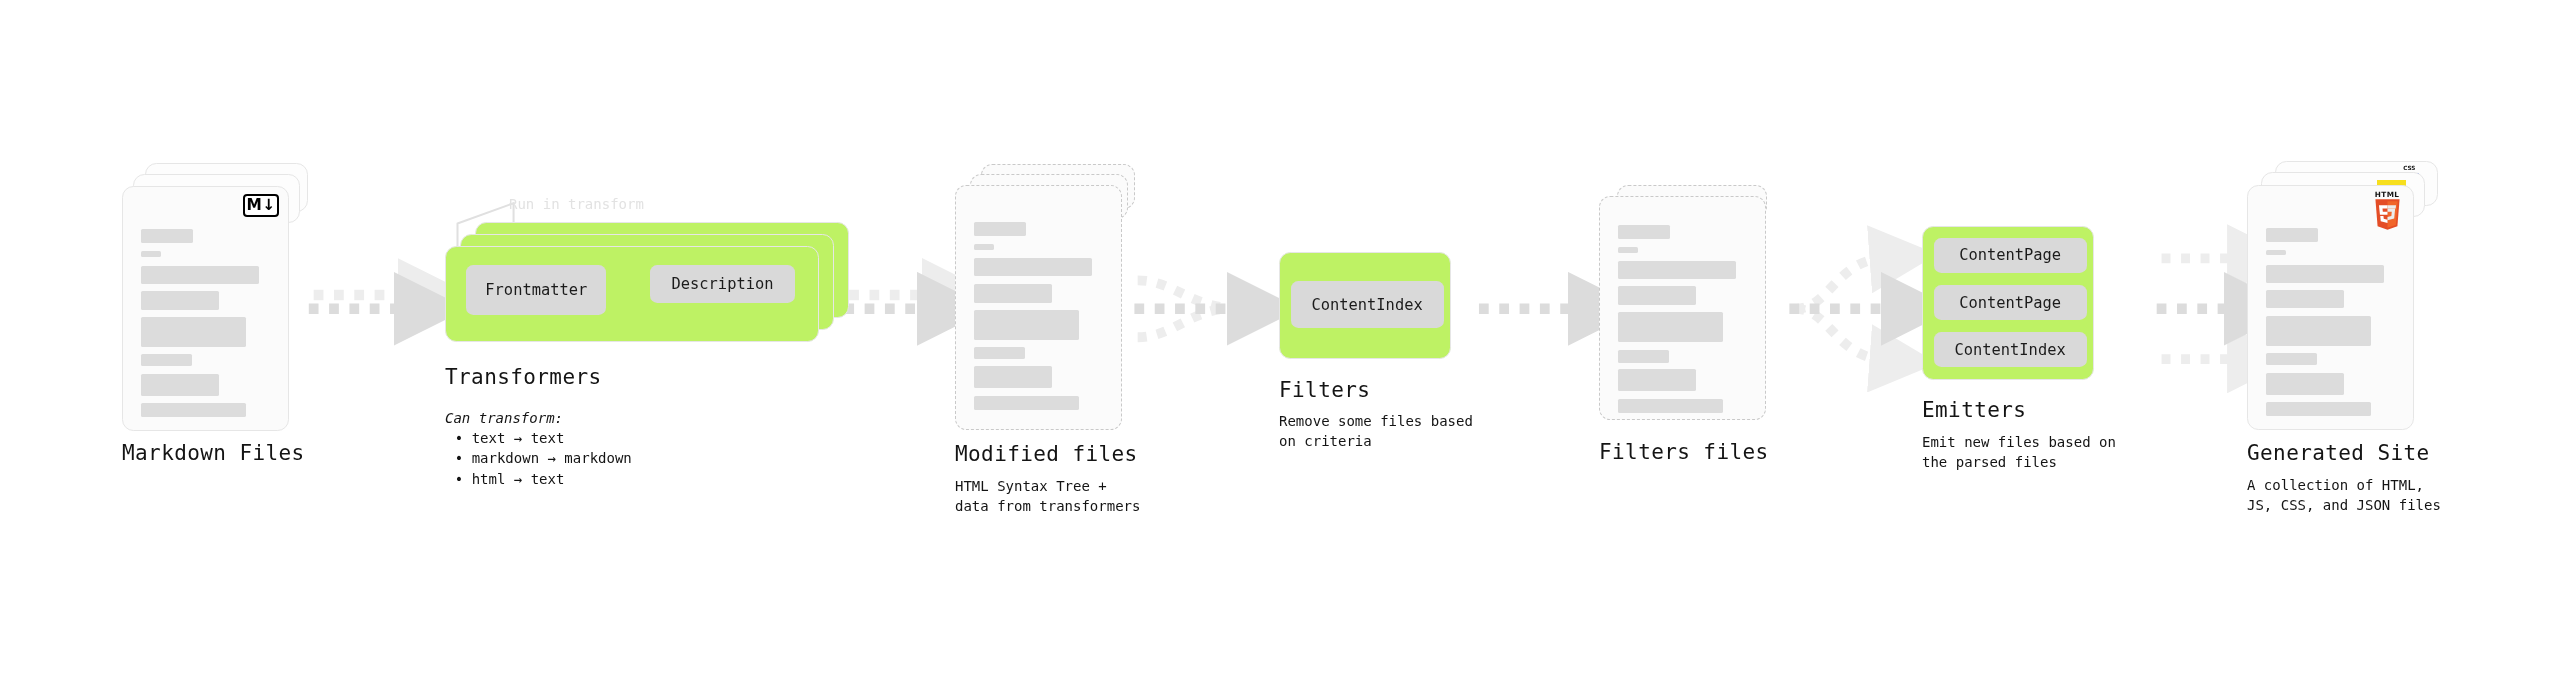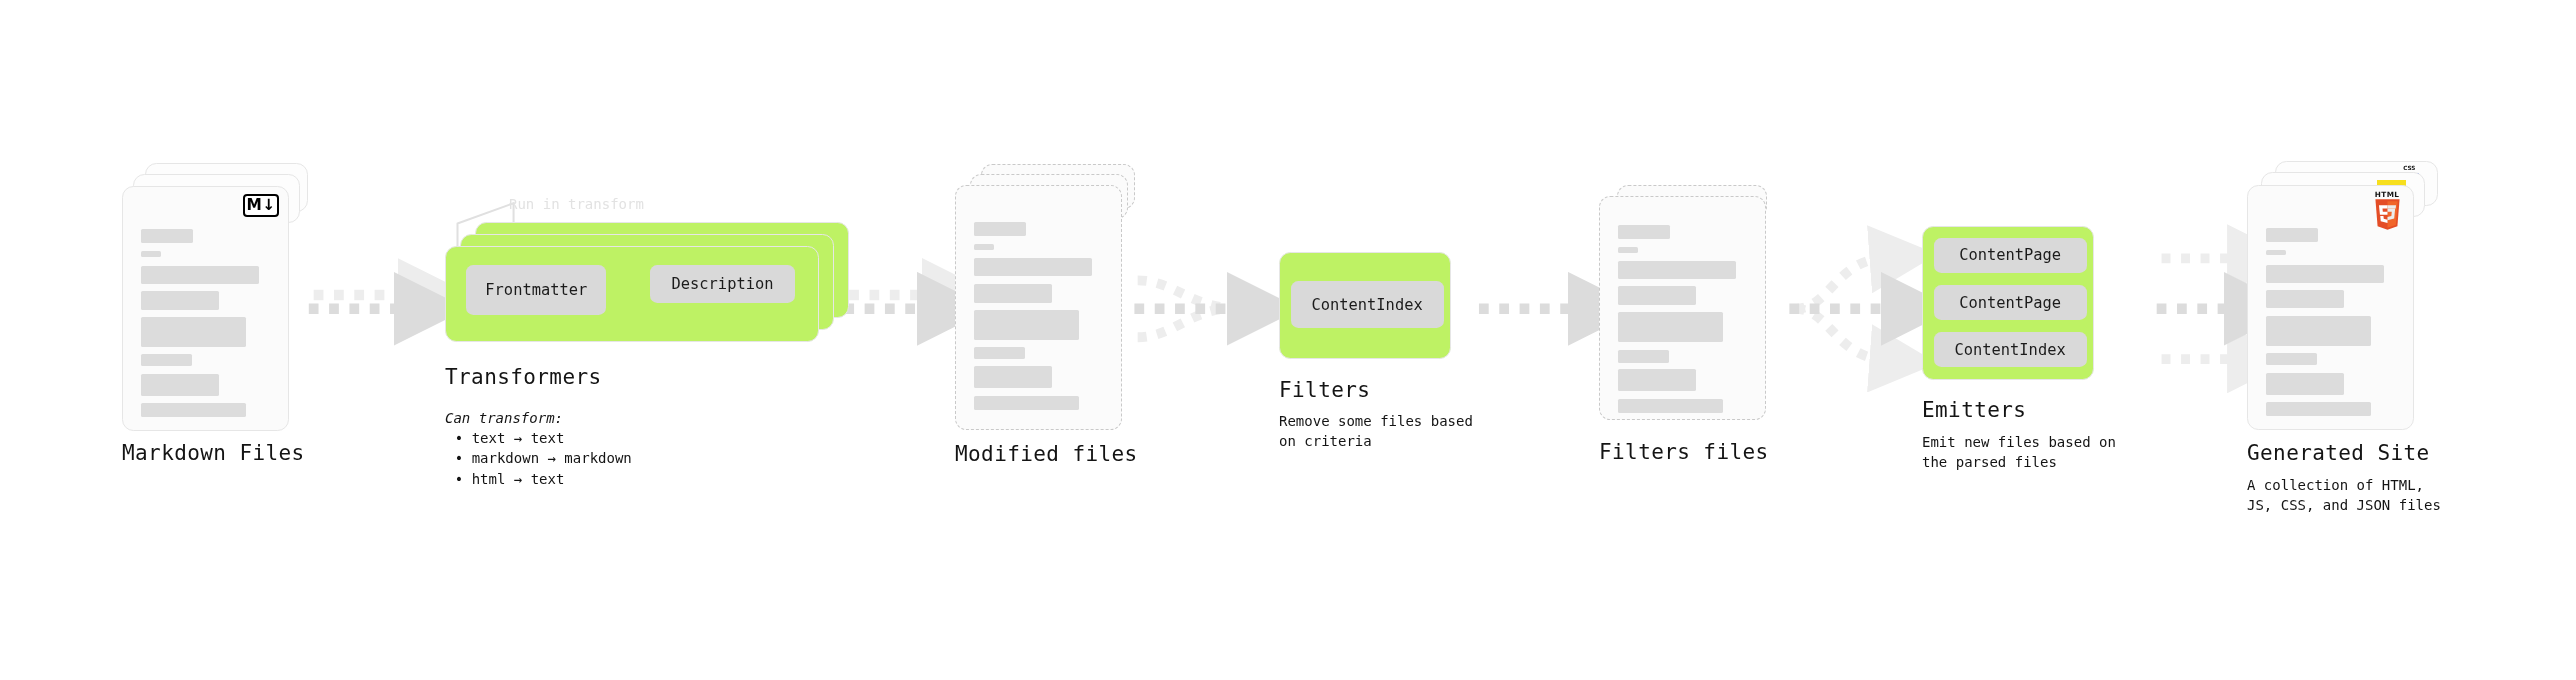--- a/index.html
+++ b/index.html
@@ -257,20 +257,22 @@
         <div class="skel" style="left:18px; top:58px; width:19.5px; height:5.7px;"></div>
         <div class="skel" style="left:18px; top:72px; width:118px; height:18px;"></div>
         <div class="skel" style="left:18px; top:98px; width:78px; height:18.7px;"></div>
         <div class="skel" style="left:18px; top:124px; width:105px; height:30px;"></div>
         <div class="skel" style="left:18px; top:161px; width:51px; height:12.2px;"></div>
         <div class="skel" style="left:18px; top:180px; width:78px; height:22px;"></div>
         <div class="skel" style="left:18px; top:210px; width:105px; height:14px;"></div>
       </div>
     </div>
     <div class="title" style="left:0px; top:278px;">Modified files</div>
+    <div class="subtitle" style="left:0px; top:312px;">HTML Syntax Tree +
+data from transformers</div>
   </div>
 
   <div class="node" style="left:1279px; top:252px;">
     <div class="pbox" style="left:0px; top:0px; width:172px; height:107px;">
       <div class="pill" style="left:10.6px; top:28px; width:153px; height:47px;">
         <span>ContentIndex</span>
       </div>
     </div>
     <div class="title" style="left:0px; top:126px;">Filters</div>
     <div class="subtitle" style="left:0px; top:159px;">Remove some files based

